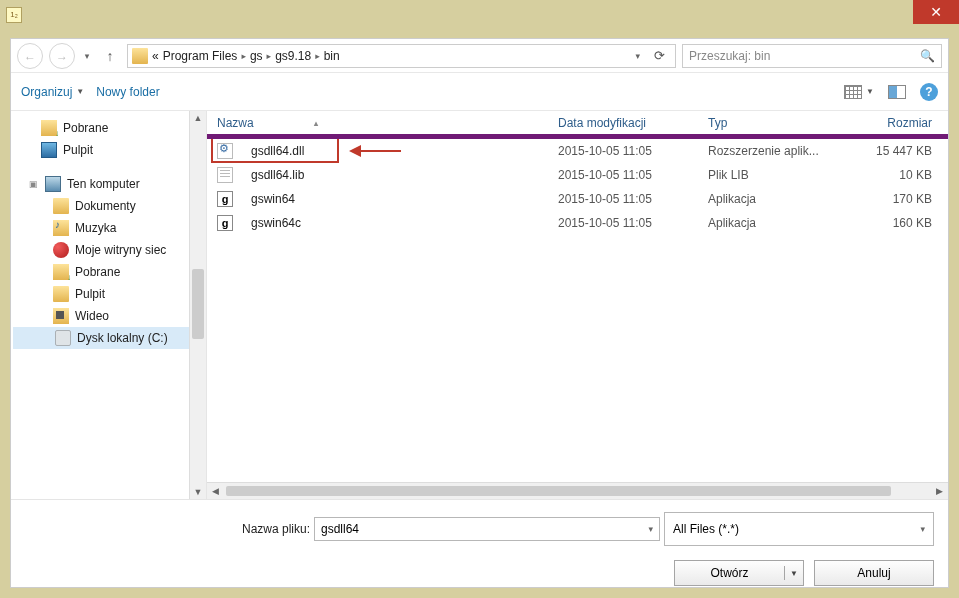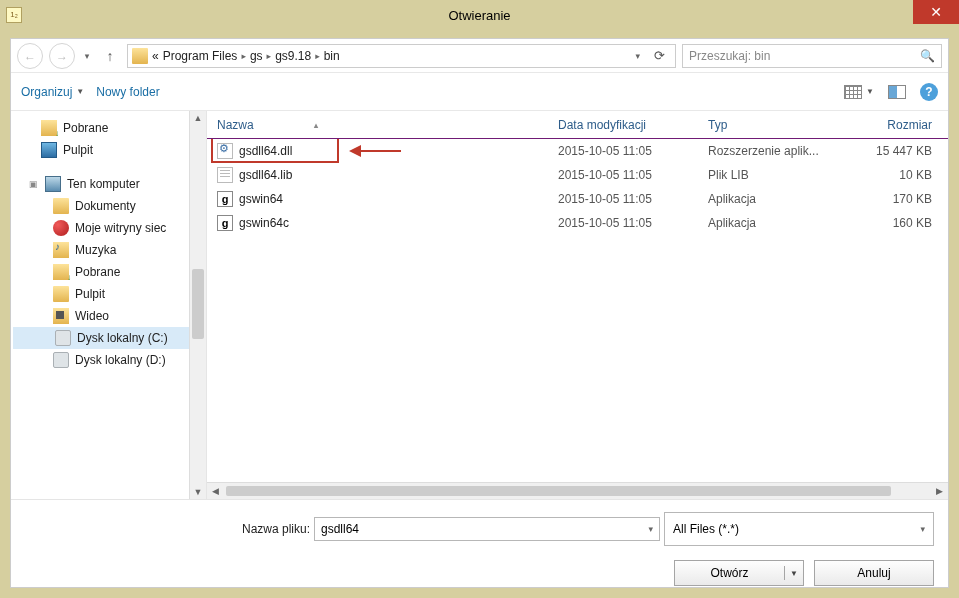--- a/index.html
+++ b/index.html
@@ -181,38 +181,38 @@
   .ico.gear::after{content:"⚙";position:absolute;left:1px;top:-2px;font-size:11px;color:#3a6ea5;}
   .ico.app { background:#fff; border:1px solid #888; color:#000; font-weight:bold; font-size:11px; text-align:center; line-height:14px; }
   
   .files {
     flex:1;
     display:flex; flex-direction:column;
     position:relative;
   }
   .files-header {
     display:flex;
-    border-bottom:1px solid #701a75;
+    border-bottom:5px solid #701a75;
     height:28px; align-items:center;
     color:#2e5d8a;
     font-size:12px;
   }
   .files-header .col { padding:0 10px; cursor:pointer; }
   .col-name { flex:1; min-width:200px; display:flex; align-items:center; gap:60px; }
   .col-name .sort { color:#888; font-size:9px; }
   .col-date { width:150px; }
   .col-type { width:150px; }
   .col-size { width:100px; text-align:right; padding-right:16px !important; }
   .files-rows { flex:1; overflow:hidden; position:relative; }
   .file-row {
     display:flex; align-items:center; height:24px;
     color:#222;
   }
   .file-row .cell { padding:0 10px; }
-  .file-row .cell.name { flex:1; min-width:200px; display:flex; align-items:center; gap:6px; }
+  .file-row .cell.name { flex:1; min-width:200px; display:flex; align-items:center; gap:18px; }
   .file-row .cell.date { width:150px; color:#555; }
   .file-row .cell.type { width:150px; color:#555; white-space:nowrap; overflow:hidden; text-overflow:ellipsis; }
   .file-row .cell.size { width:100px; text-align:right; color:#555; padding-right:16px; }
   
   .annot-box {
     position:absolute;
     border:2px solid #c0392b;
     pointer-events:none;
   }
   .annot-arrow {
@@ -277,21 +277,20 @@
   .btn-split .main { flex:1; display:flex;align-items:center;justify-content:center; border-right:1px solid #a5a5a5; }
   .btn-split .drop { width:18px;display:flex;align-items:center;justify-content:center;font-size:8px;color:#444; }
 </style>
 </head>
 <body>
 
 <div class="window">
 
   <div class="titlebar">
     <div class="app-icon">1₂</div>
-    <div class="title-text">Otwieranie</div>
     <div class="close-btn">
       <span>✕</span>
     </div>
   </div>
 
   <div class="client">
 
     <div class="nav-row">
       <div class="nav-arrow">←</div>
       <div class="nav-arrow">→</div>
@@ -357,46 +356,42 @@
             <div class="tree-item group">
               <span class="exp">▣</span>
               <span class="ico computer"></span>
               <span>Ten komputer</span>
             </div>
             <div class="tree-item" style="padding-left: 40px;">
               <span class="ico folder"></span>
               <span>Dokumenty</span>
             </div>
             <div class="tree-item" style="padding-left: 40px;">
+              <span class="ico music"></span>
+              <span>Muzyka</span>
+            </div>
+            <div class="tree-item" style="padding-left: 40px;">
               <span class="ico globe"></span>
               <span>Moje witryny siec</span>
-            </div>
-            <div class="tree-item" style="padding-left: 40px;">
-              <span class="ico music"></span>
-              <span>Muzyka</span>
             </div>
             <div class="tree-item" style="padding-left: 40px;">
               <span class="ico download"></span>
               <span>Pobrane</span>
             </div>
             <div class="tree-item" style="padding-left: 40px;">
               <span class="ico folder"></span>
               <span>Pulpit</span>
             </div>
             <div class="tree-item" style="padding-left: 40px;">
               <span class="ico video"></span>
               <span>Wideo</span>
             </div>
             <div class="tree-item sel" style="padding-left: 42px;">
               <span class="ico drive"></span>
               <span>Dysk lokalny (C:)</span>
-            </div>
-            <div class="tree-item" style="padding-left: 40px;">
-              <span class="ico drive"></span>
-              <span>Dysk lokalny (D:)</span>
             </div>
           </div>
         <div class="sidebar-scroll">
           <div class="arr">▲</div>
           <div class="track">
               <div class="thumb"></div>
             </div>
           <div class="arr">▼</div>
         </div>
       </div>

